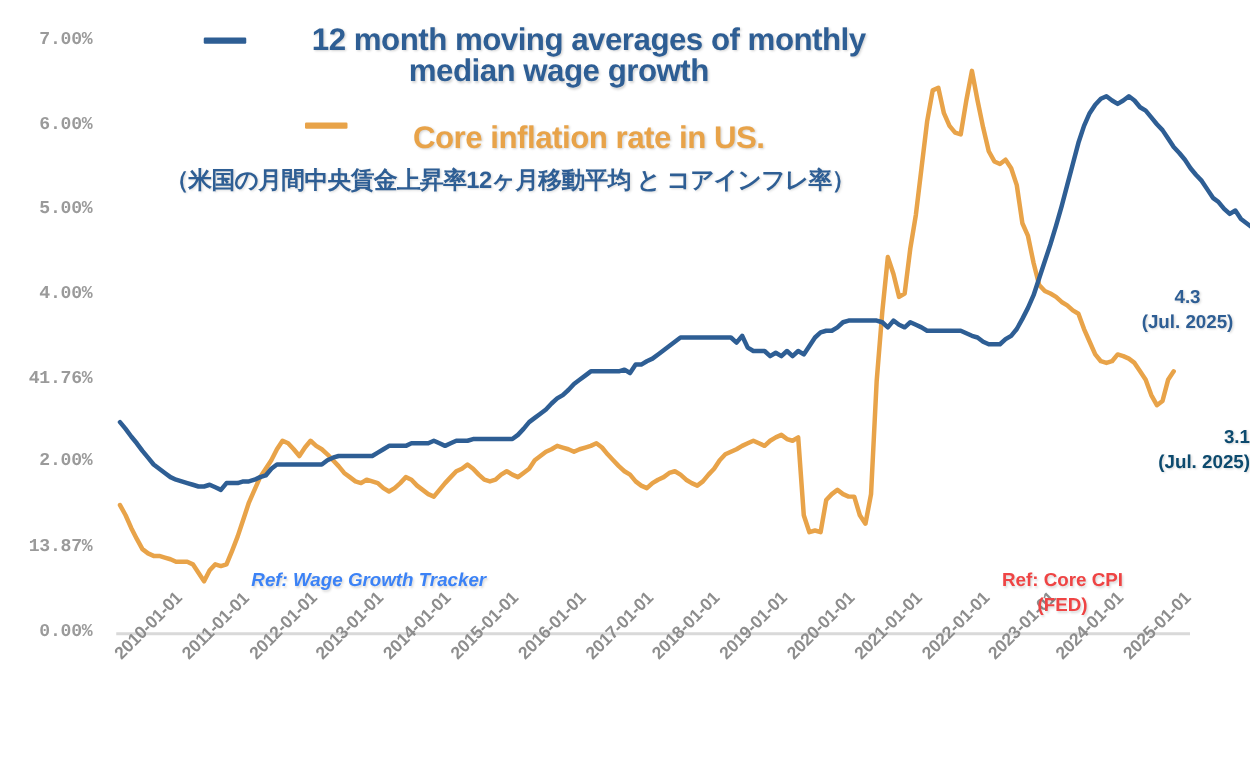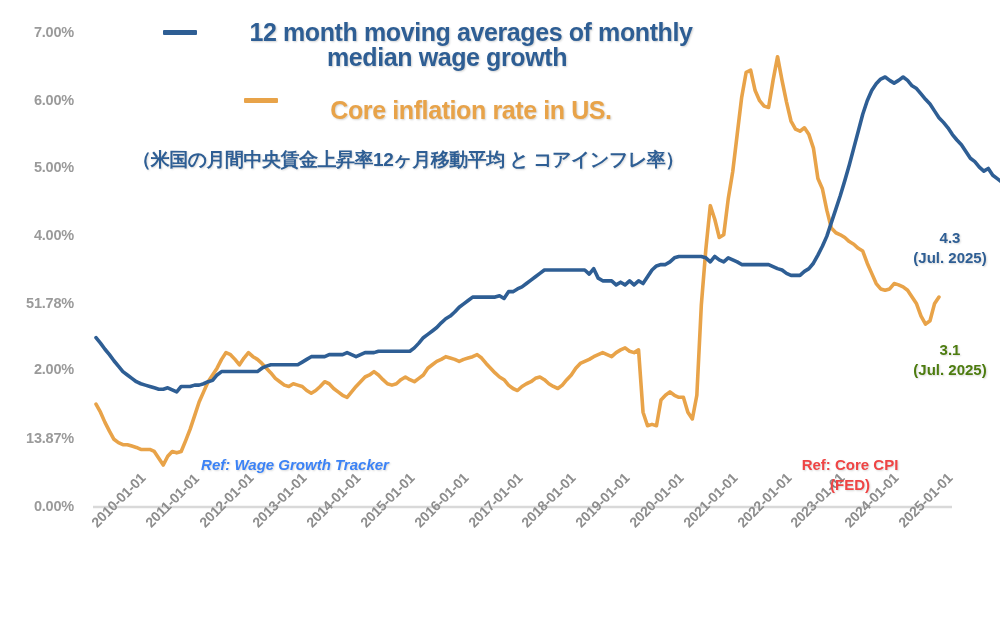--- a/index.html
+++ b/index.html
@@ -29,20 +29,21 @@
   }
   .ytick-label {
     position: absolute;
     font-size: 14.5px;
     font-weight: bold;
     color: #9a9a9a;
     text-align: right;
     width: 72px;
     letter-spacing: -0.2px;
     white-space: nowrap;
+    font-family: Liberation Mono, monospace;
   }
   .xtick-label {
     position: absolute;
     font-size: 14px;
     font-weight: bold;
     color: #8d8d8d;
     transform-origin: left top;
     transform: rotate(-45deg);
     white-space: nowrap;
     letter-spacing: -0.2px;
@@ -75,21 +76,21 @@
   }
   .legend-l1 { color: #2e5e94; }
   .legend-l2 { color: #e8a349; margin-top: 20px; }
   .legend-sub {
     text-align: center;
     font-size: 19px;
     font-weight: bold;
     color: #2e5e94;
     letter-spacing: -0.5px;
     text-shadow: 1px 1px 2px rgba(0,0,0,0.15);
-    margin-top: 22px;
+    margin-top: 6px;
     padding-right: 40px;
   }
   .legend-line2 {
     text-align: center;
     padding-left: 38px;
     margin-top: -4px;
   }
   .ref {
     position: absolute;
     text-align: center;
@@ -104,37 +105,37 @@
   .endlabel {
     position: absolute;
     text-align: center;
     font-size: 15px;
     font-weight: bold;
     line-height: 1.35;
     text-shadow: 1px 1px 2px rgba(0,0,0,0.16);
     white-space: nowrap;
   }
   .end-blue { color: #2e5e94; }
-  .end-orange { color: #4d7c0f; }
+  .end-orange { color: #0c4a6e; text-align: right; }
 </style>
 </head>
 <body>
 
 <div id="stage">
   <svg class="chart" id="chartSvg" viewBox="0 0 1000 620" preserveAspectRatio="none">
     <line id="axisLine" x1="93" y1="507" x2="952" y2="507" stroke="#d9d9d9" stroke-width="2.5"></line>
     <path id="seriesPath2" fill="none" stroke="#e8a349" stroke-width="3.6" stroke-linejoin="round" stroke-linecap="round" d="M96.00 404.07 L100.48 412.20 L104.97 422.36 L109.45 431.16 L113.94 439.29 L118.42 442.67 L122.90 444.70 L127.39 444.70 L131.87 446.06 L136.35 447.41 L140.84 449.44 L145.32 449.44 L149.81 449.44 L154.29 451.47 L158.77 458.25 L163.26 465.02 L167.74 456.21 L172.23 451.47 L176.71 452.83 L181.19 451.47 L185.68 440.64 L190.16 429.13 L194.65 415.59 L199.13 402.04 L203.61 391.89 L208.10 381.73 L212.58 374.96 L217.06 368.19 L221.55 359.38 L226.03 352.61 L230.52 354.64 L235.00 359.38 L239.48 364.80 L243.97 358.03 L248.45 352.61 L252.94 356.67 L257.42 359.38 L261.90 363.45 L266.39 368.19 L270.87 372.93 L275.35 378.34 L279.84 381.73 L284.32 385.11 L288.81 386.47 L293.29 383.76 L297.77 385.11 L302.26 386.47 L306.74 390.53 L311.23 393.24 L315.71 390.53 L320.19 386.47 L324.68 381.73 L329.16 383.76 L333.65 388.50 L338.13 391.89 L342.61 395.27 L347.10 397.30 L351.58 391.89 L356.06 386.47 L360.55 381.73 L365.03 376.99 L369.52 374.96 L374.00 371.57 L378.48 374.96 L382.97 379.70 L387.45 383.76 L391.94 385.11 L396.42 383.76 L400.90 379.70 L405.39 376.99 L409.87 379.70 L414.35 381.73 L418.84 378.34 L423.32 374.96 L427.81 368.19 L432.29 364.80 L436.77 361.41 L441.26 359.38 L445.74 356.67 L450.23 358.03 L454.71 359.38 L459.19 361.41 L463.68 359.38 L468.16 358.03 L472.65 356.67 L477.13 354.64 L481.61 358.03 L486.10 363.45 L490.58 368.19 L495.06 372.93 L499.55 376.99 L504.03 379.70 L508.52 385.11 L513.00 388.50 L517.48 390.53 L521.97 386.47 L526.45 383.76 L530.94 381.73 L535.42 378.34 L539.90 376.99 L544.39 379.70 L548.87 383.76 L553.35 386.47 L557.84 388.50 L562.32 385.11 L566.81 379.70 L571.29 374.96 L575.77 368.19 L580.26 363.45 L584.74 361.41 L589.23 359.38 L593.71 356.67 L598.19 354.64 L602.68 352.61 L607.16 354.64 L611.65 356.67 L616.13 352.61 L620.61 349.90 L625.10 347.87 L629.58 351.26 L634.06 352.61 L638.55 349.90 L643.03 412.20 L647.52 425.74 L652.00 424.39 L656.48 425.74 L660.97 400.01 L665.45 395.27 L669.94 391.89 L674.42 395.27 L678.90 397.30 L683.39 397.30 L687.87 412.20 L692.35 418.97 L696.84 395.27 L701.32 305.21 L705.81 249.69 L710.29 205.67 L714.77 219.21 L719.26 237.50 L723.74 234.79 L728.23 198.90 L732.71 171.81 L737.19 134.57 L741.68 97.33 L746.16 72.27 L750.65 70.24 L755.13 90.56 L759.61 100.71 L764.10 106.13 L768.58 107.49 L773.06 80.40 L777.55 56.70 L782.03 80.40 L786.52 102.07 L791.00 121.03 L795.48 129.15 L799.97 131.19 L804.45 127.80 L808.94 134.57 L813.42 148.11 L817.90 178.59 L822.39 188.74 L826.87 210.41 L831.35 228.02 L835.84 232.76 L840.32 234.79 L844.81 237.50 L849.29 241.56 L853.77 244.27 L858.26 248.33 L862.74 251.04 L867.23 263.23 L871.71 273.39 L876.19 283.54 L880.68 288.96 L885.16 290.31 L889.65 288.96 L894.13 283.54 L898.61 284.90 L903.10 286.93 L907.58 290.31 L912.06 297.09 L916.55 303.86 L921.03 316.05 L925.52 324.17 L930.00 320.79 L934.48 303.86 L938.97 297.09"></path>
     <path id="seriesPath1" fill="none" stroke="#2e5e94" stroke-width="3.6" stroke-linejoin="round" stroke-linecap="round" d="M96.00 337.71 L100.48 343.13 L104.97 349.23 L109.45 354.64 L113.94 360.74 L118.42 366.15 L122.90 371.57 L127.39 374.96 L131.87 378.34 L136.35 381.73 L140.84 383.76 L145.32 385.11 L149.81 386.47 L154.29 387.82 L158.77 389.18 L163.26 389.18 L167.74 387.82 L172.23 389.85 L176.71 391.89 L181.19 386.47 L185.68 386.47 L190.16 386.47 L194.65 385.11 L199.13 385.11 L203.61 383.76 L208.10 381.73 L212.58 380.37 L217.06 374.96 L221.55 371.57 L226.03 371.57 L230.52 371.57 L235.00 371.57 L239.48 371.57 L243.97 371.57 L248.45 371.57 L252.94 371.57 L257.42 371.57 L261.90 368.19 L266.39 366.15 L270.87 364.80 L275.35 364.80 L279.84 364.80 L284.32 364.80 L288.81 364.80 L293.29 364.80 L297.77 364.80 L302.26 362.09 L306.74 359.38 L311.23 356.67 L315.71 356.67 L320.19 356.67 L324.68 356.67 L329.16 354.64 L333.65 354.64 L338.13 354.64 L342.61 354.64 L347.10 352.61 L351.58 354.64 L356.06 356.67 L360.55 354.64 L365.03 352.61 L369.52 352.61 L374.00 352.61 L378.48 351.26 L382.97 351.26 L387.45 351.26 L391.94 351.26 L396.42 351.26 L400.90 351.26 L405.39 351.26 L409.87 351.26 L414.35 347.87 L418.84 343.13 L423.32 337.71 L427.81 334.33 L432.29 330.94 L436.77 327.56 L441.26 322.82 L445.74 318.75 L450.23 316.05 L454.71 311.98 L459.19 307.24 L463.68 303.86 L468.16 300.47 L472.65 297.09 L477.13 297.09 L481.61 297.09 L486.10 297.09 L490.58 297.09 L495.06 297.09 L499.55 295.73 L504.03 298.44 L508.52 291.67 L513.00 291.67 L517.48 288.96 L521.97 286.93 L526.45 283.54 L530.94 280.16 L535.42 276.77 L539.90 273.39 L544.39 270.00 L548.87 270.00 L553.35 270.00 L557.84 270.00 L562.32 270.00 L566.81 270.00 L571.29 270.00 L575.77 270.00 L580.26 270.00 L584.74 270.00 L589.23 274.06 L593.71 268.65 L598.19 278.13 L602.68 280.83 L607.16 280.83 L611.65 280.83 L616.13 284.90 L620.61 282.19 L625.10 284.90 L629.58 280.83 L634.06 284.90 L638.55 280.83 L643.03 283.54 L647.52 276.77 L652.00 270.00 L656.48 265.94 L660.97 264.58 L665.45 264.58 L669.94 261.87 L674.42 257.81 L678.90 256.46 L683.39 256.46 L687.87 256.46 L692.35 256.46 L696.84 256.46 L701.32 256.46 L705.81 257.81 L710.29 261.87 L714.77 256.46 L719.26 259.84 L723.74 261.87 L728.23 257.81 L732.71 259.84 L737.19 261.87 L741.68 264.58 L746.16 264.58 L750.65 264.58 L755.13 264.58 L759.61 264.58 L764.10 264.58 L768.58 264.58 L773.06 266.61 L777.55 268.65 L782.03 270.00 L786.52 273.39 L791.00 275.42 L795.48 275.42 L799.97 275.42 L804.45 271.35 L808.94 268.65 L813.42 263.23 L817.90 255.10 L822.39 246.30 L826.87 236.14 L831.35 222.60 L835.84 209.06 L840.32 195.51 L844.81 180.62 L849.29 165.04 L853.77 148.11 L858.26 131.19 L862.74 114.26 L867.23 100.71 L871.71 90.56 L876.19 83.79 L880.68 79.05 L885.16 77.01 L889.65 80.40 L894.13 83.11 L898.61 80.40 L903.10 77.01 L907.58 80.40 L912.06 85.82 L916.55 88.53 L921.03 93.94 L925.52 99.36 L930.00 104.10 L934.48 110.87 L938.97 117.64 L943.45 122.38 L947.94 127.80 L952.42 134.57 L956.90 139.99 L961.39 144.73 L965.87 151.50 L970.35 158.27 L974.84 161.66 L979.32 167.07 L983.81 171.14 L988.29 168.43 L992.77 175.20 L997.26 178.59 L1001.74 181.97 L1006.23 183.33 L1010.71 186.03 L1015.19 188.74 L1019.68 192.13 L1024.16 194.16 L1028.65 196.87 L1033.13 200.93 L1037.61 203.64 L1042.10 205.67 L1046.58 207.70 L1051.06 209.06 L1055.55 212.44 L1060.03 214.47 L1064.52 215.83 L1069.00 215.83 L1073.48 215.83 L1077.97 215.83 L1082.45 215.83 L1086.94 215.83 L1091.42 215.83"></path>
   </svg>
 
   <div id="yticks">
       <div class="ytick-label" style="left: 2px; top: 498px;">0.00%</div>
       <div class="ytick-label" style="left: 2px; top: 430.286px;">13.87%</div>
       <div class="ytick-label" style="left: 2px; top: 361px;">2.00%</div>
-      <div class="ytick-label" style="left: 2px; top: 294.857px;">51.78%</div>
+      <div class="ytick-label" style="left: 2px; top: 294.857px;">41.76%</div>
       <div class="ytick-label" style="left: 2px; top: 227.143px;">4.00%</div>
       <div class="ytick-label" style="left: 2px; top: 159.429px;">5.00%</div>
       <div class="ytick-label" style="left: 2px; top: 91.7143px;">6.00%</div>
       <div class="ytick-label" style="left: 2px; top: 24px;">7.00%</div>
     </div>
   <div id="xticks">
       <div class="xtick-label" style="left: 88px; top: 519px;">2010-01-01</div>
       <div class="xtick-label" style="left: 141.806px; top: 519px;">2011-01-01</div>
       <div class="xtick-label" style="left: 195.613px; top: 519px;">2012-01-01</div>
       <div class="xtick-label" style="left: 249.419px; top: 519px;">2013-01-01</div>

